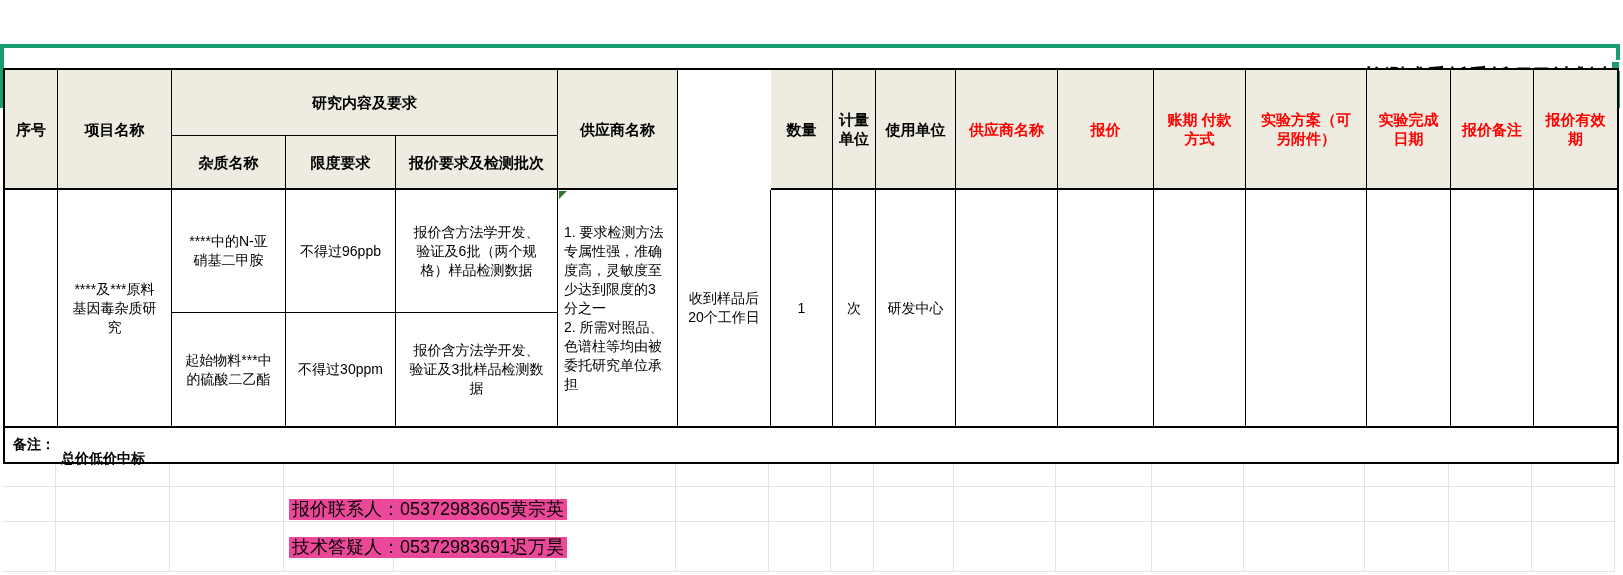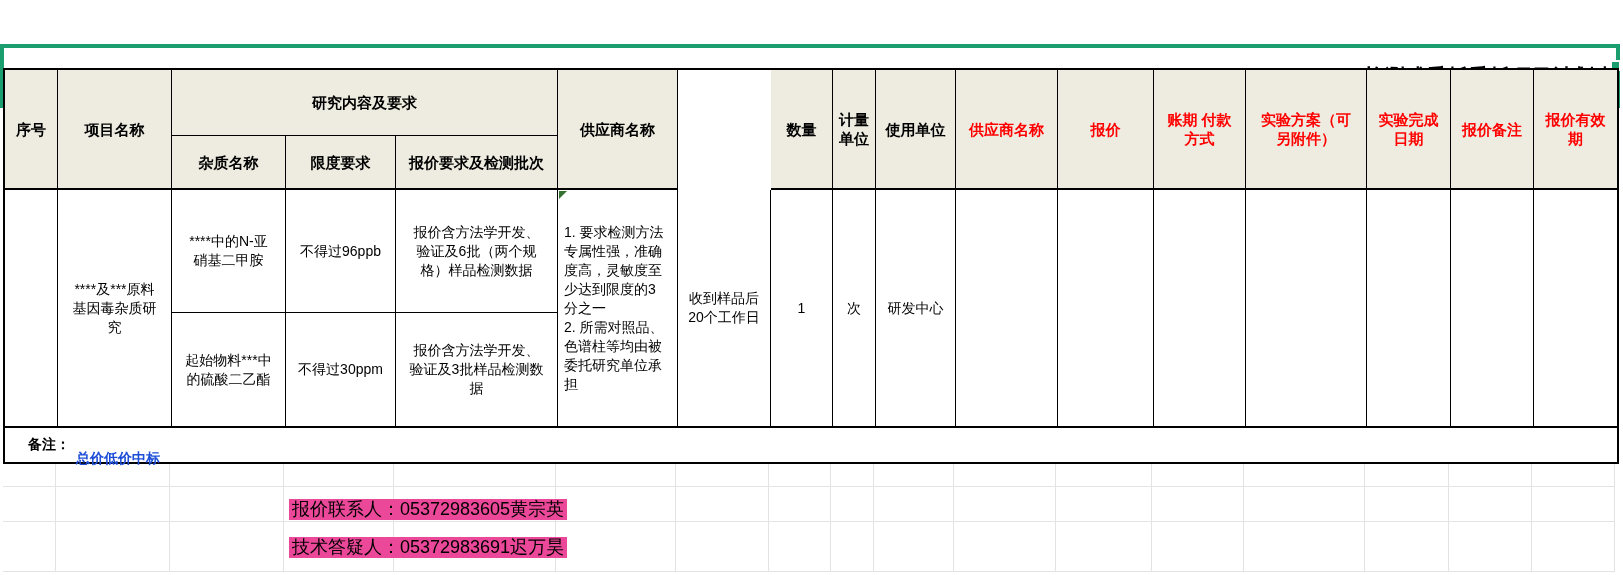--- a/index.html
+++ b/index.html
@@ -25,23 +25,23 @@
   .red{color:#ff0000;}
   .lastcol{border-right:none;}
   .hb{border-bottom:2px solid #000;}      
   .nb{border-bottom:none;align-items:center;}                
   .left-align{justify-content:flex-start;text-align:left;position:relative;padding:1px 6px;}
   .flag{position:absolute;left:1px;top:1px;width:0;height:0;
         border-top:8px solid #33722f;border-right:8px solid transparent;}
 
   
   #note-row{position:absolute;left:3px;top:426px;width:1616px;height:38px;box-sizing:border-box;
-            border:2px solid #000;background:#fff;display:flex;align-items:center;padding-left:23px;
+            border:2px solid #000;background:#fff;display:flex;align-items:center;padding-left:8px;
             font-size:14px;font-weight:700;}
-  #note-row .v{color:#1d4ed8;margin-left:6px;margin-top:28px;}
+  #note-row .v{color:#000000;margin-left:6px;margin-top:28px;}
 
   
   #bgrid{position:absolute;left:3px;top:464px;width:1616px;display:grid;
          grid-template-columns:53px 114px 114px 110px 162px 120px 93px 62px 43px 80px 102px 96px 92px 121px 84px 83px 83px;
          grid-template-rows:23px 35px 50px;z-index:1;}
   #bgrid div{box-sizing:border-box;border-right:1px solid #e3e3e3;border-bottom:1px solid #e3e3e3;}
 
   .contact{position:absolute;left:289px;font-size:18px;line-height:21px;background:#ec4899;
            padding:0 3px;z-index:2;white-space:nowrap;}
   #contact1{top:499px;}

